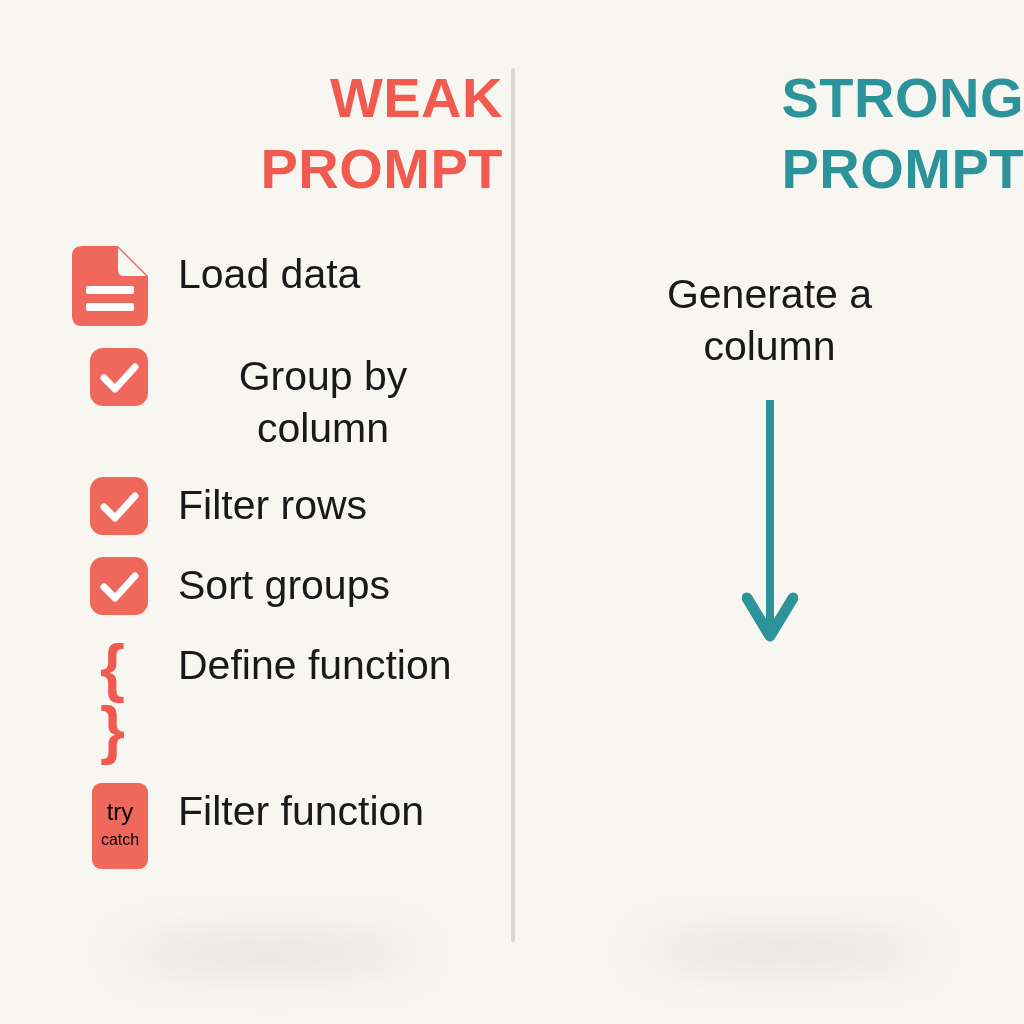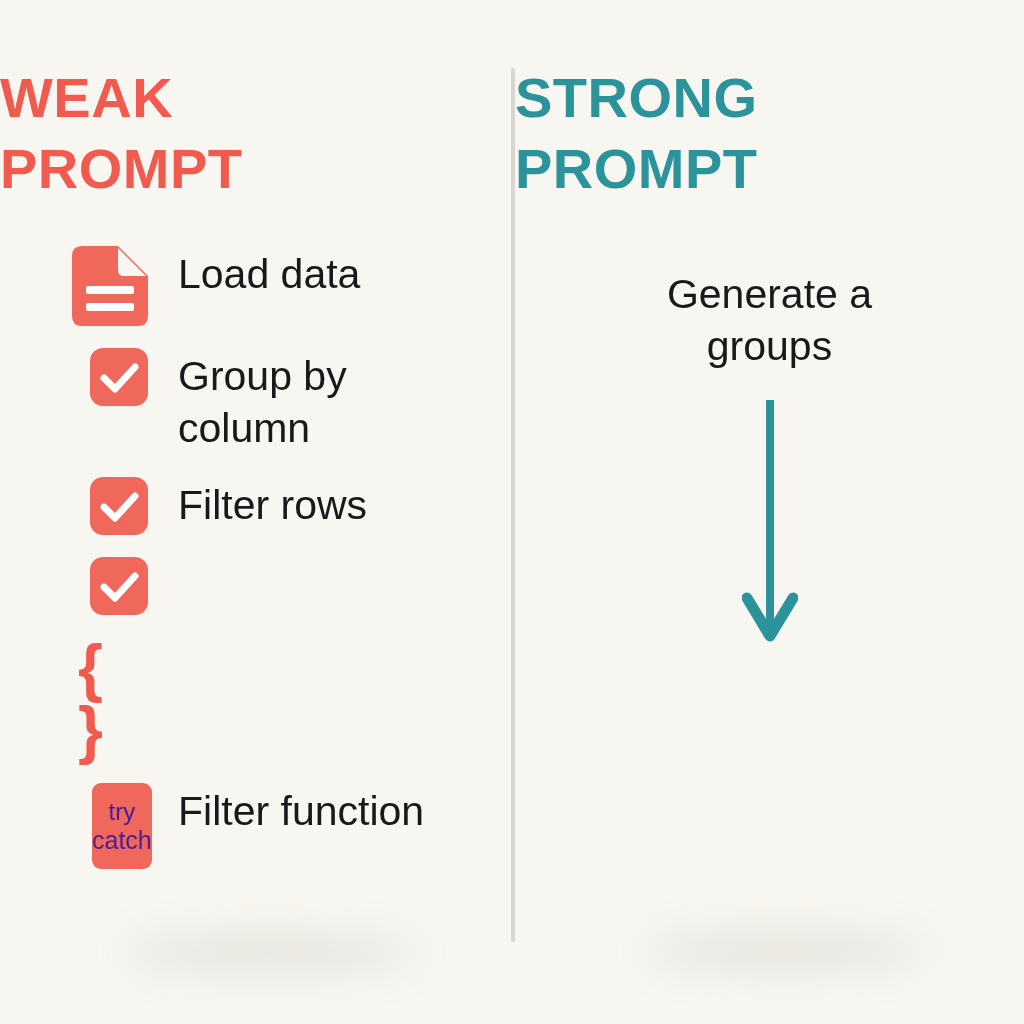--- a/index.html
+++ b/index.html
@@ -62,21 +62,21 @@
     top: 0;
     height: 1024px;
   }
   #column-weak  { left: 0px;   width: 511px; }
   #column-strong{ left: 515px; width: 509px; }
 
   
   .panel-heading {
     position: absolute;
     width: 100%;
-    text-align: left;
+    text-align: right;
     font-weight: 700;
     font-size: 56px;
     line-height: 1.27;
     letter-spacing: 0.5px;
     white-space: pre-line;
   }
   #heading-weak {
     top: 62px;
     color: #f05a4f;
     padding-right: 8px;
@@ -92,20 +92,21 @@
     position: absolute;
     left: 72px;
     top: 246px;
     width: 420px;
   }
   .weak-item {
     display: flex;
     align-items: flex-start;
     gap: 30px;
     margin-bottom: 22px;
+    text-align: center;
   }
   .weak-icon {
     flex: 0 0 auto;
     width: 76px;
     display: flex;
     justify-content: flex-start;
     align-items: flex-start;
   }
   .weak-label {
     font-size: 41px;
@@ -137,24 +138,24 @@
     margin-left: 20px;
     width: 84px;
     height: 86px;
     background: #f0675c;
     border-radius: 9px;
     display: flex;
     flex-direction: column;
     align-items: center;
     justify-content: center;
     gap: 2px;
-    color: #4c1d95;
+    color: #000000;
   }
   .trycatch-icon .tc-line1 { font-size: 24px; line-height: 26px; }
-  .trycatch-icon .tc-line2 { font-size: 25px; line-height: 26px; }
+  .trycatch-icon .tc-line2 { font-size: 16px; line-height: 26px; }
 
   
   #strong-prompt-text {
     position: absolute;
     left: 0;
     top: 268px;
     width: 100%;
     text-align: center;
     font-size: 41px;
     line-height: 1.28;
@@ -223,26 +224,28 @@
         <div class="weak-label">Filter rows</div>
       </div>
 
       <div class="weak-item">
         <div class="weak-icon">
           <svg class="check-icon" width="58" height="58" viewBox="0 0 58 58" aria-hidden="true">
             <rect x="0" y="0" width="58" height="58" rx="13" fill="#f0675c"></rect>
             <path d="M14 30 L25 41 L45 19" fill="none" stroke="#ffffff" stroke-width="7" stroke-linecap="round" stroke-linejoin="round"></path>
           </svg>
         </div>
+        <div class="weak-label">Sort groups</div>
       </div>
 
       <div class="weak-item">
         <div class="weak-icon">
           <div class="braces-icon">{ }</div>
         </div>
+        <div class="weak-label">Define function</div>
       </div>
 
       <div class="weak-item">
         <div class="weak-icon">
           <div class="trycatch-icon">
             <span class="tc-line1">try</span>
             <span class="tc-line2">catch</span>
           </div>
         </div>
         <div class="weak-label">Filter function</div>
@@ -250,21 +253,21 @@
 
     </div>
   </div>
 
   <div class="column" id="column-strong">
 
     <div class="panel-heading" id="heading-strong">STRONG
 PROMPT</div>
 
     <div id="strong-prompt-text">Generate a
-groups</div>
+column</div>
 
     <div id="strong-arrow">
       <svg width="56" height="244" viewBox="0 0 56 244" aria-hidden="true">
         <path d="M28 2 V236" fill="none" stroke="#2b9399" stroke-width="8" stroke-linecap="butt"></path>
         <path d="M5 200 L28 238 L51 200" fill="none" stroke="#2b9399" stroke-width="11" stroke-linecap="round" stroke-linejoin="round"></path>
       </svg>
     </div>
 
   </div>
 

